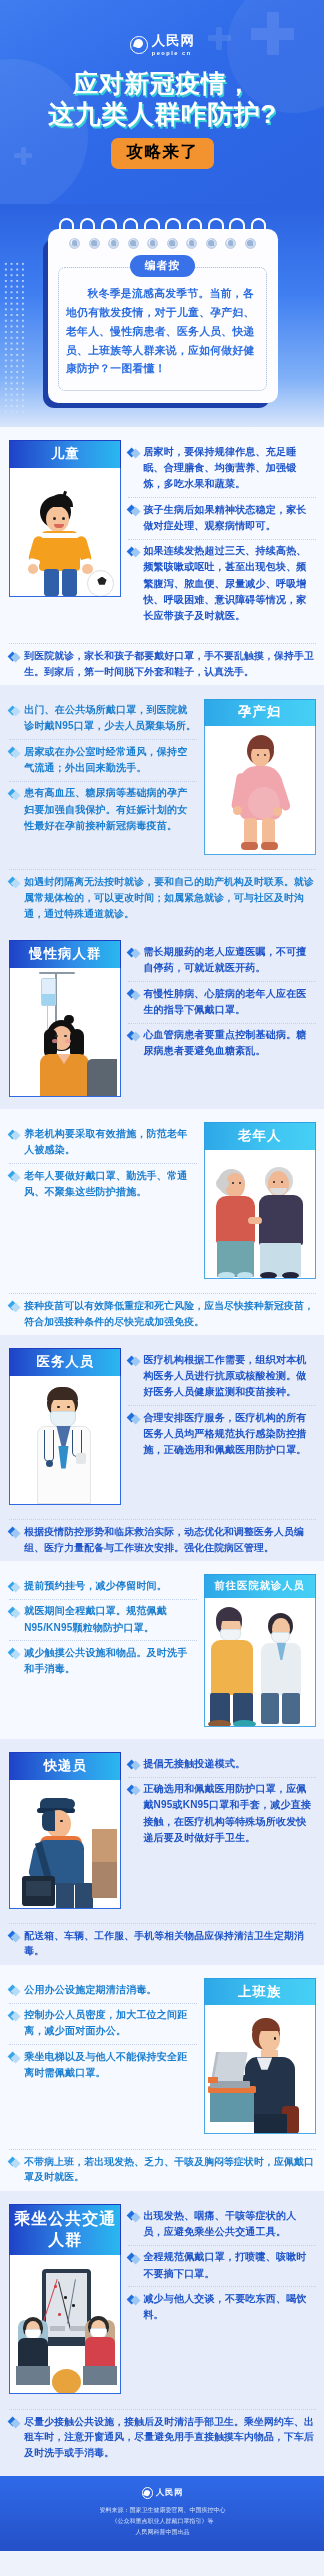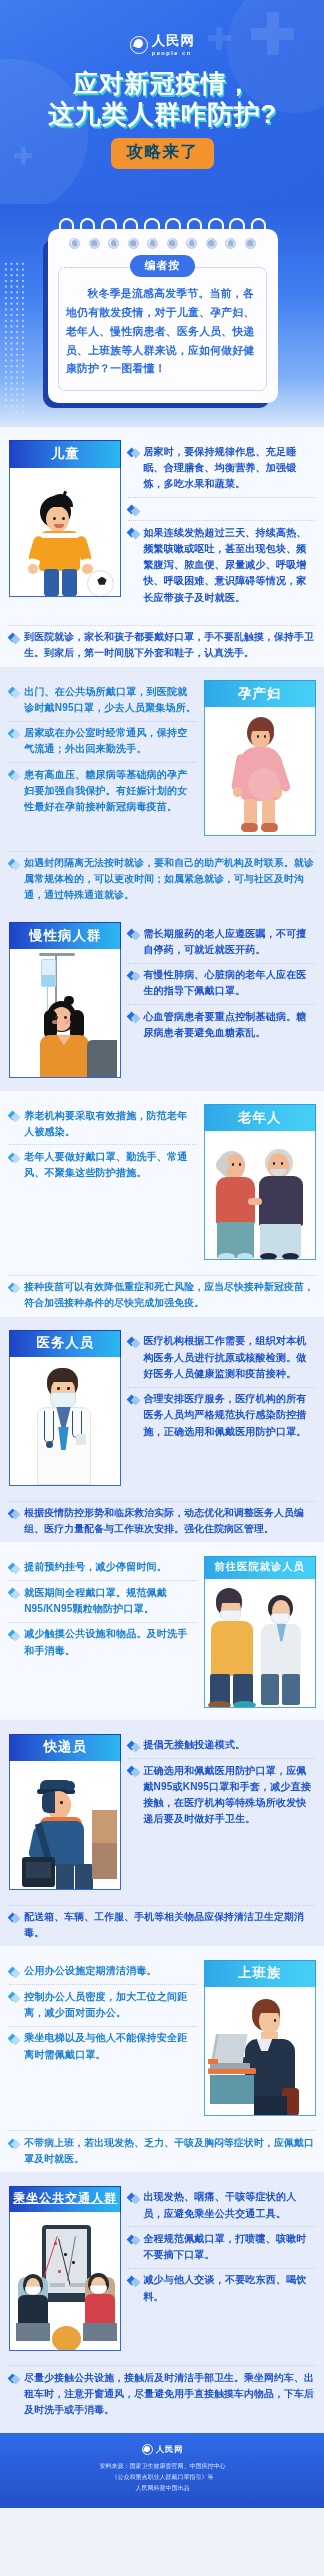--- a/index.html
+++ b/index.html
@@ -67,21 +67,21 @@
   .hero-title { position:relative; text-align:center; margin-top:13.4px; }
   .hero-title .l1, .hero-title .l2 {
     color:#fff; font-weight:bold; line-height:1.12;
     text-shadow:1.5px 2.1px 0 rgba(54,226,210,.85);
     letter-spacing:0.5px;
   }
   .hero-title .l1 { font-size:25px; }
   .hero-title .l2 { font-size:26px; margin-top:3.1px; }
   .hero-badge-wrap { position:relative; text-align:center; margin-top:9.3px; }
   .hero-badge {
-    display:inline-block; background:#f29330; color:#0c4a6e; font-size:16.5px;
+    display:inline-block; background:#f29330; color:#000000; font-size:16.5px;
     font-weight:bold; padding:3.1px 15.5px 5.2px; border-radius:7.2px; letter-spacing:1.5px;text-align:right;
   }
 
   
   .intro-wrap {
     position:relative;
     background:linear-gradient(180deg,#2b62e0 0%,#3f7ef1 40%,#7fb0f7 78%,#d9e6fb 100%);
     padding:14.4px 0 24px;
   }
   .dots-left {
@@ -310,20 +310,21 @@
               <b></b>
               <s></s>
             </span>
           <p>居家时，要保持规律作息、充足睡眠、合理膳食、均衡营养、加强锻炼，多吃水果和蔬菜。</p>
         </div>
         <div class="bullet">
           <span class="dia">
               <b></b>
               <s></s>
             </span>
+          <p>孩子生病后如果精神状态稳定，家长做对症处理、观察病情即可。</p>
         </div>
         <div class="bullet">
           <span class="dia">
               <b></b>
               <s></s>
             </span>
           <p>如果连续发热超过三天、持续高热、频繁咳嗽或呕吐，甚至出现包块、频繁腹泻、脓血便、尿量减少、呼吸增快、呼吸困难、意识障碍等情况，家长应带孩子及时就医。</p>
         </div>
       </div>
     </div>
@@ -716,21 +717,21 @@
           <b></b>
           <s></s>
         </span>
       <p>不带病上班，若出现发热、乏力、干咳及胸闷等症状时，应佩戴口罩及时就医。</p>
     </div>
   </div>
 
   <div class="section alt">
     <div class="sec-inner">
       <div class="card">
-        <div class="card-head" style="font-size:12px;text-decoration:underline;">乘坐公共交通人群</div>
+        <div class="card-head" style="font-size:16px;">乘坐公共交通人群</div>
         <div class="card-body" style="height:139px;">
           <div class="ill">
             <span class="sh" style="left:32px;top:13.4px;width:49px;height:77px;background:#2b3a4a;border-radius:4.1px;"></span>
             <span class="sh" style="left:36px;top:17.5px;width:41px;height:64px;background:#dfe4ea;"></span>
             <span class="sh" style="left:40px;top:23px;width:1px;height:44px;background:#d4414a;transform:rotate(18deg);"></span>
             <span class="sh" style="left:54px;top:26px;width:1px;height:49px;background:#333;transform:rotate(-14deg);"></span>
             <span class="sh" style="left:61px;top:24px;width:1px;height:45px;background:#6b7a8a;transform:rotate(10deg);"></span>
             <span class="sh r" style="left:44px;top:30px;width:2.6px;height:2.6px;background:#d4414a;"></span>
             <span class="sh r" style="left:54px;top:41px;width:2.6px;height:2.6px;background:#222;"></span>
             <span class="sh r" style="left:62px;top:49px;width:2.6px;height:2.6px;background:#222;"></span>

